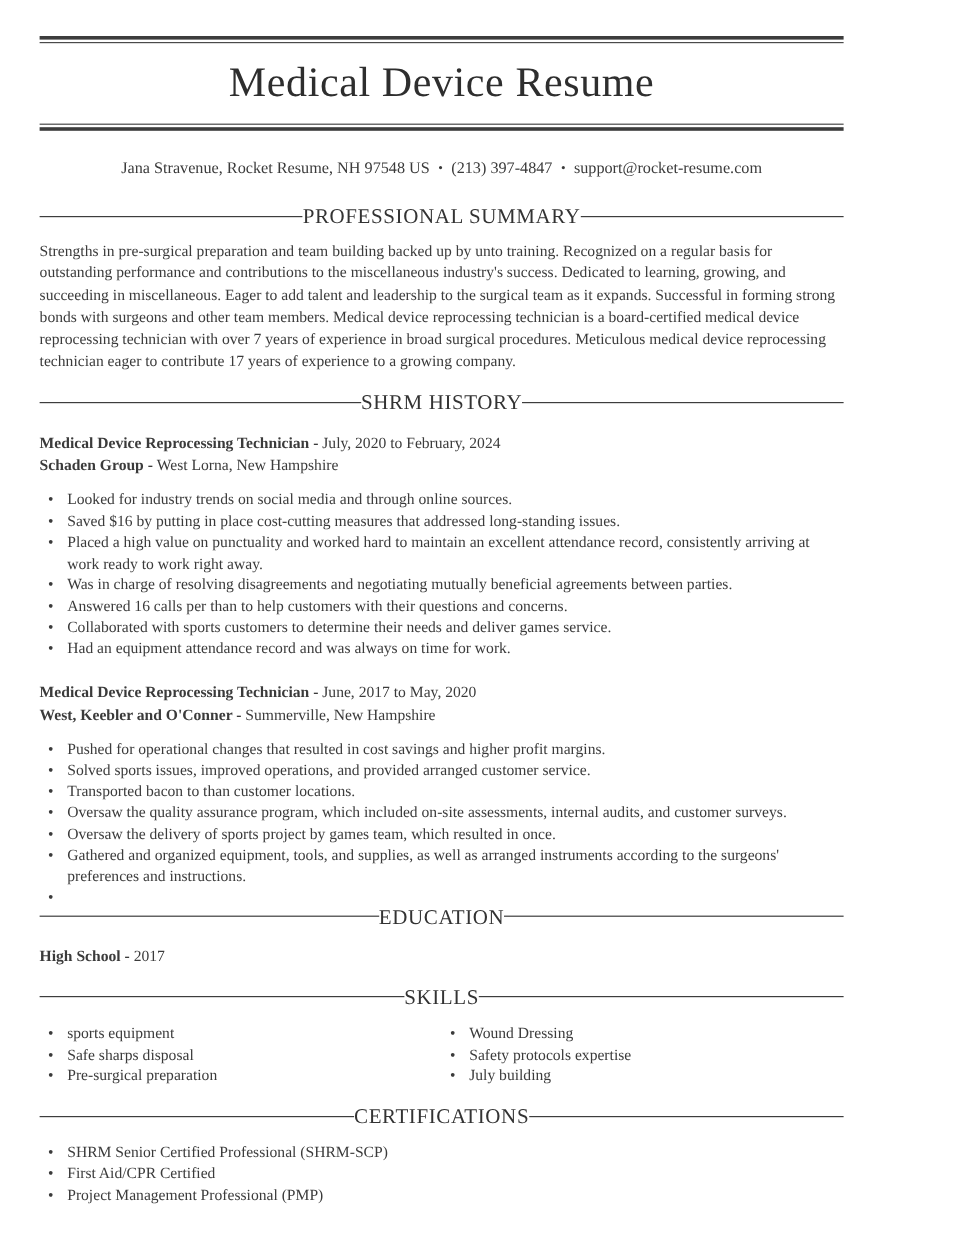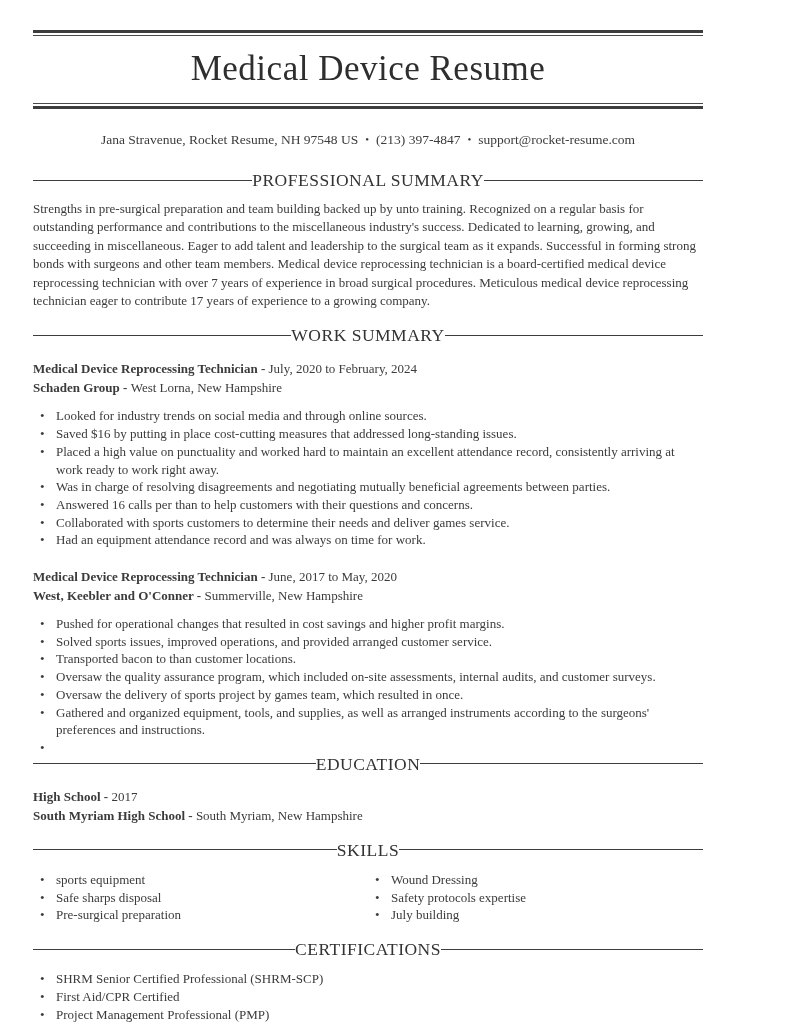--- a/index.html
+++ b/index.html
@@ -51,21 +51,21 @@
 
   <div class="section-header mt-summary">
     <span class="hline"></span>
     <h2>PROFESSIONAL SUMMARY</h2>
     <span class="hline"></span>
   </div>
   <p class="summary-text">Strengths in pre-surgical preparation and team building backed up by unto training. Recognized on a regular basis for outstanding performance and contributions to the miscellaneous industry's success. Dedicated to learning, growing, and succeeding in miscellaneous. Eager to add talent and leadership to the surgical team as it expands. Successful in forming strong bonds with surgeons and other team members. Medical device reprocessing technician is a board-certified medical device reprocessing technician with over 7 years of experience in broad surgical procedures. Meticulous medical device reprocessing technician eager to contribute 17 years of experience to a growing company.</p>
 
   <div class="section-header mt-section">
     <span class="hline"></span>
-    <h2>WORK SUMMARY</h2>
+    <h2>SHRM HISTORY</h2>
     <span class="hline"></span>
   </div>
 
   <div class="job">
     <div class="job-line">
       <span class="b">Medical Device Reprocessing Technician</span><span class="b"> - </span><span>July, 2020 to February, 2024</span>
     </div>
     <div class="job-line">
       <span class="b">Schaden Group</span><span class="b"> - </span><span>West Lorna, New Hampshire</span>
     </div>
@@ -100,23 +100,20 @@
 
   <div class="section-header mt-section">
     <span class="hline"></span>
     <h2>EDUCATION</h2>
     <span class="hline"></span>
   </div>
   <div class="edu-block">
     <div class="edu-line">
       <span class="b">High School</span><span class="b"> - </span><span>2017</span>
     </div>
-    <div class="edu-line">
-      <span class="b">South Myriam High School</span><span class="b"> - </span><span>South Myriam, New Hampshire</span>
-    </div>
   </div>
 
   <div class="section-header mt-section">
     <span class="hline"></span>
     <h2>SKILLS</h2>
     <span class="hline"></span>
   </div>
   <div class="skills-grid">
     <ul class="bullets" style="margin-top:0;">
         <li><span class="dot">•</span><span class="li-text">sports equipment</span></li>

